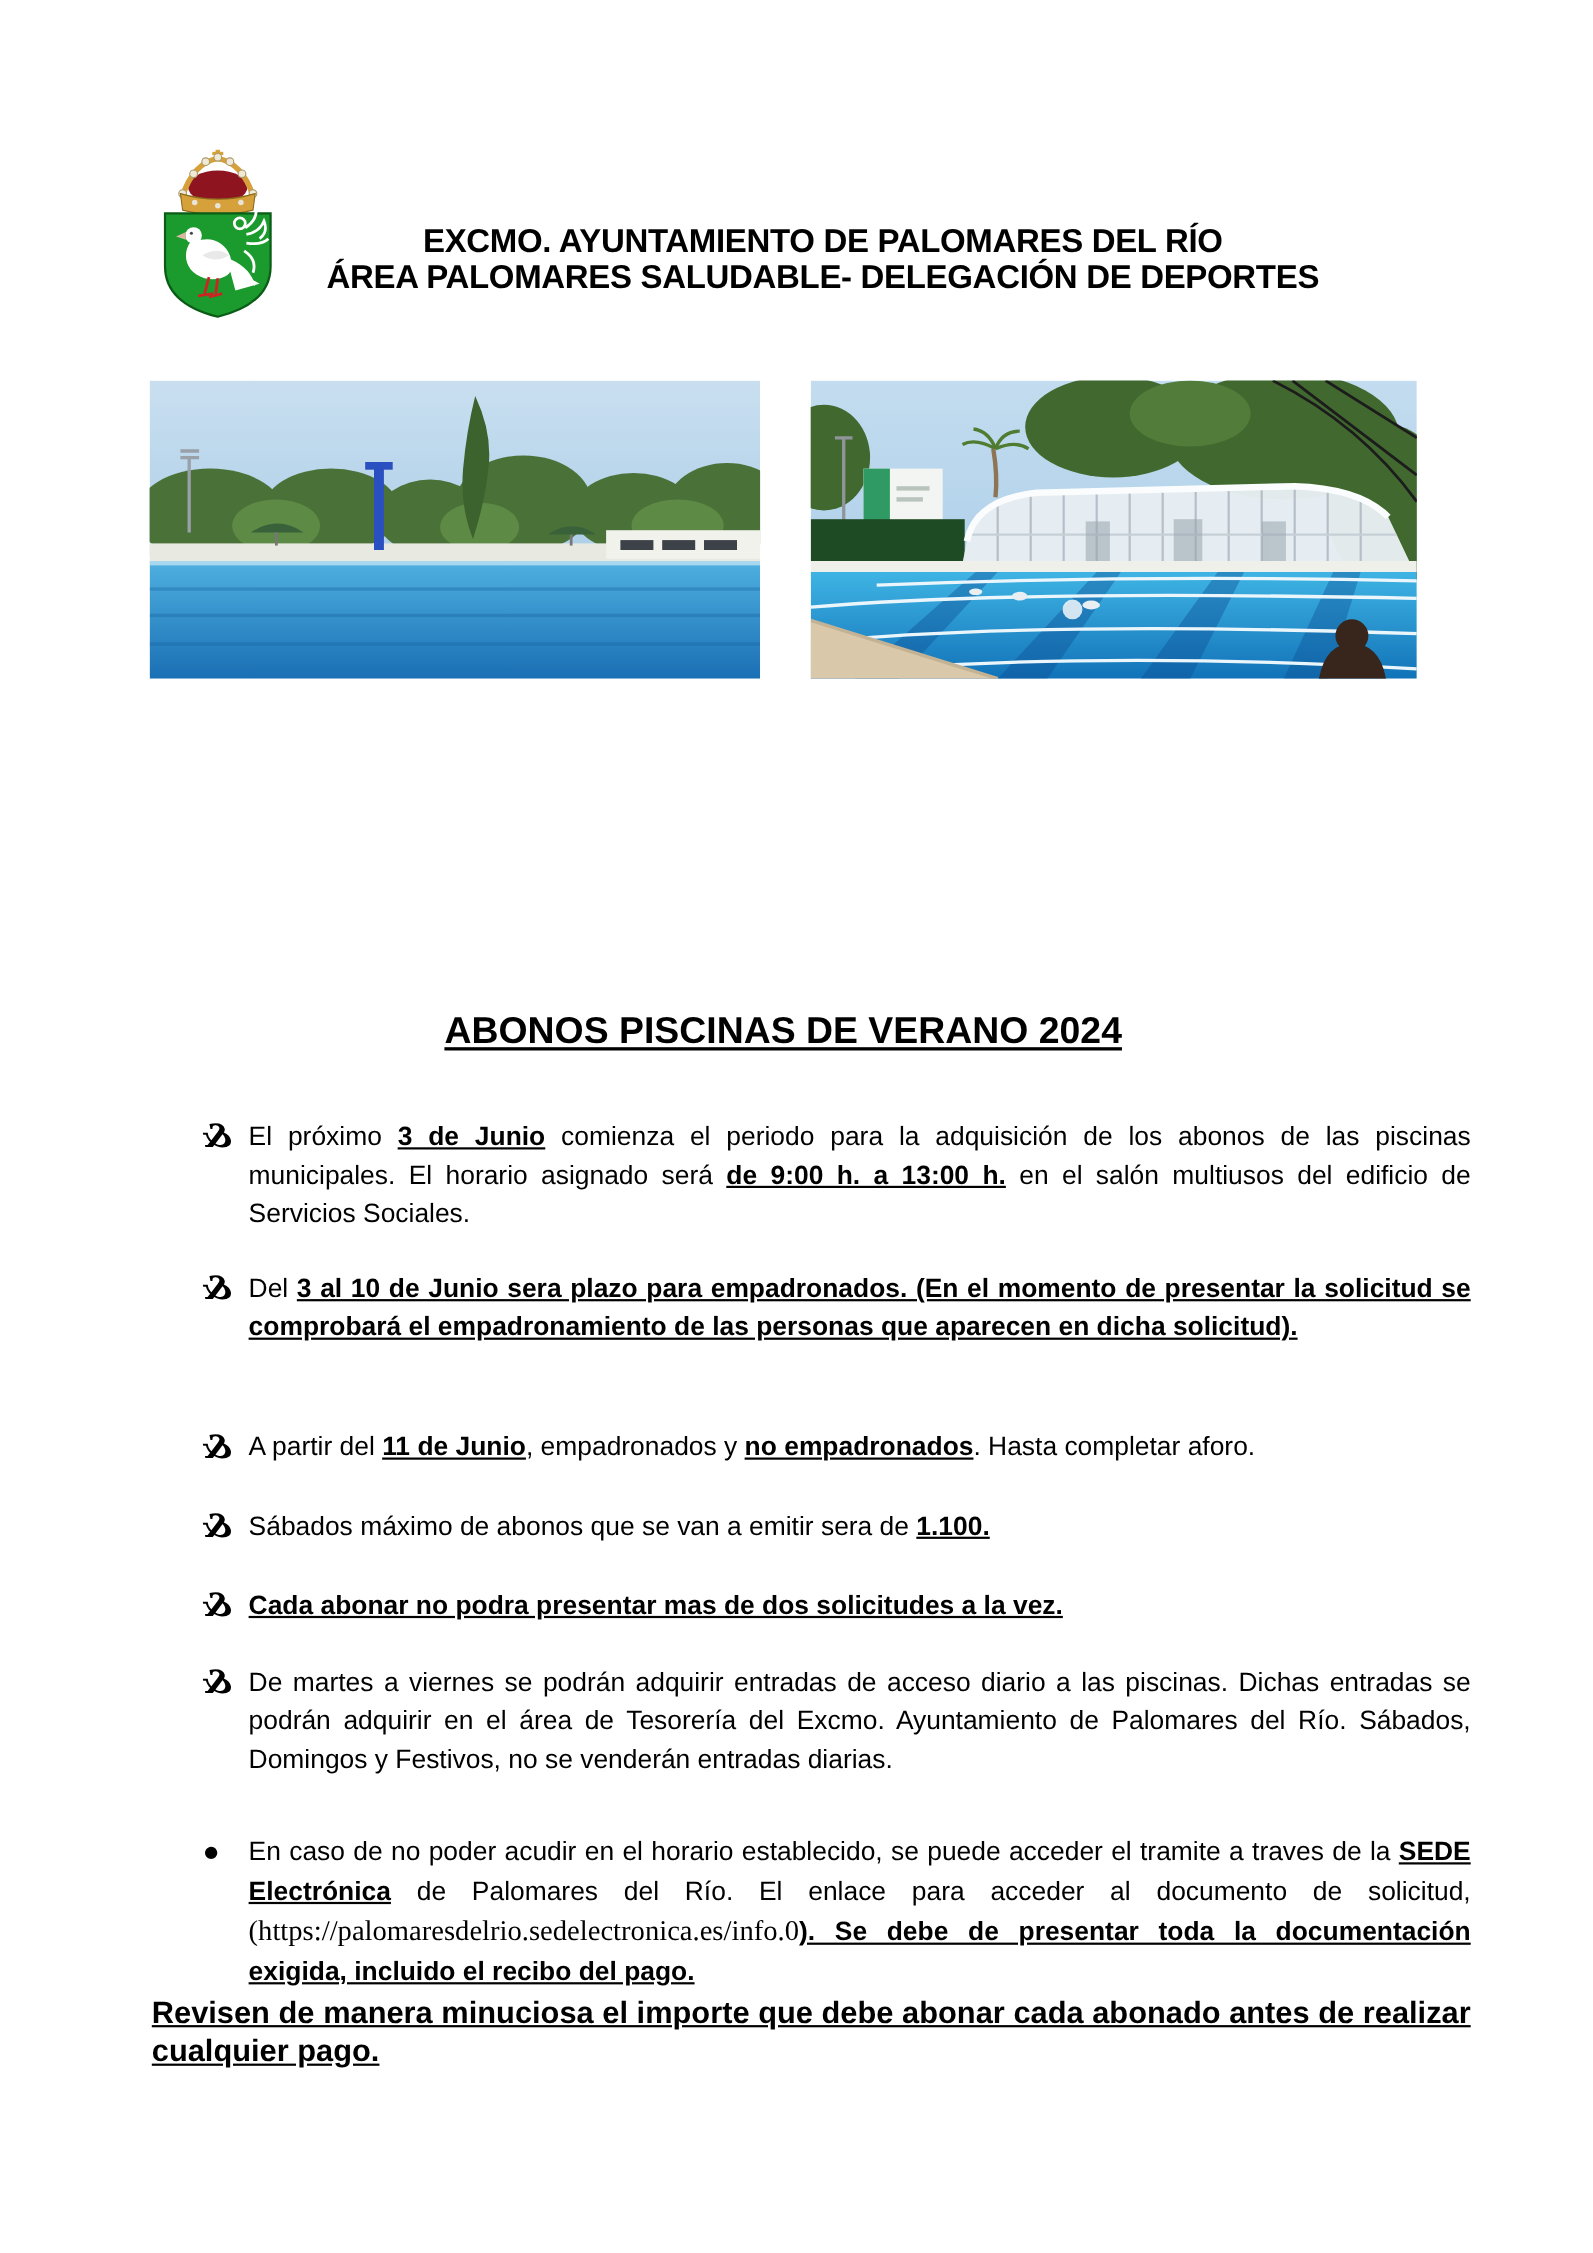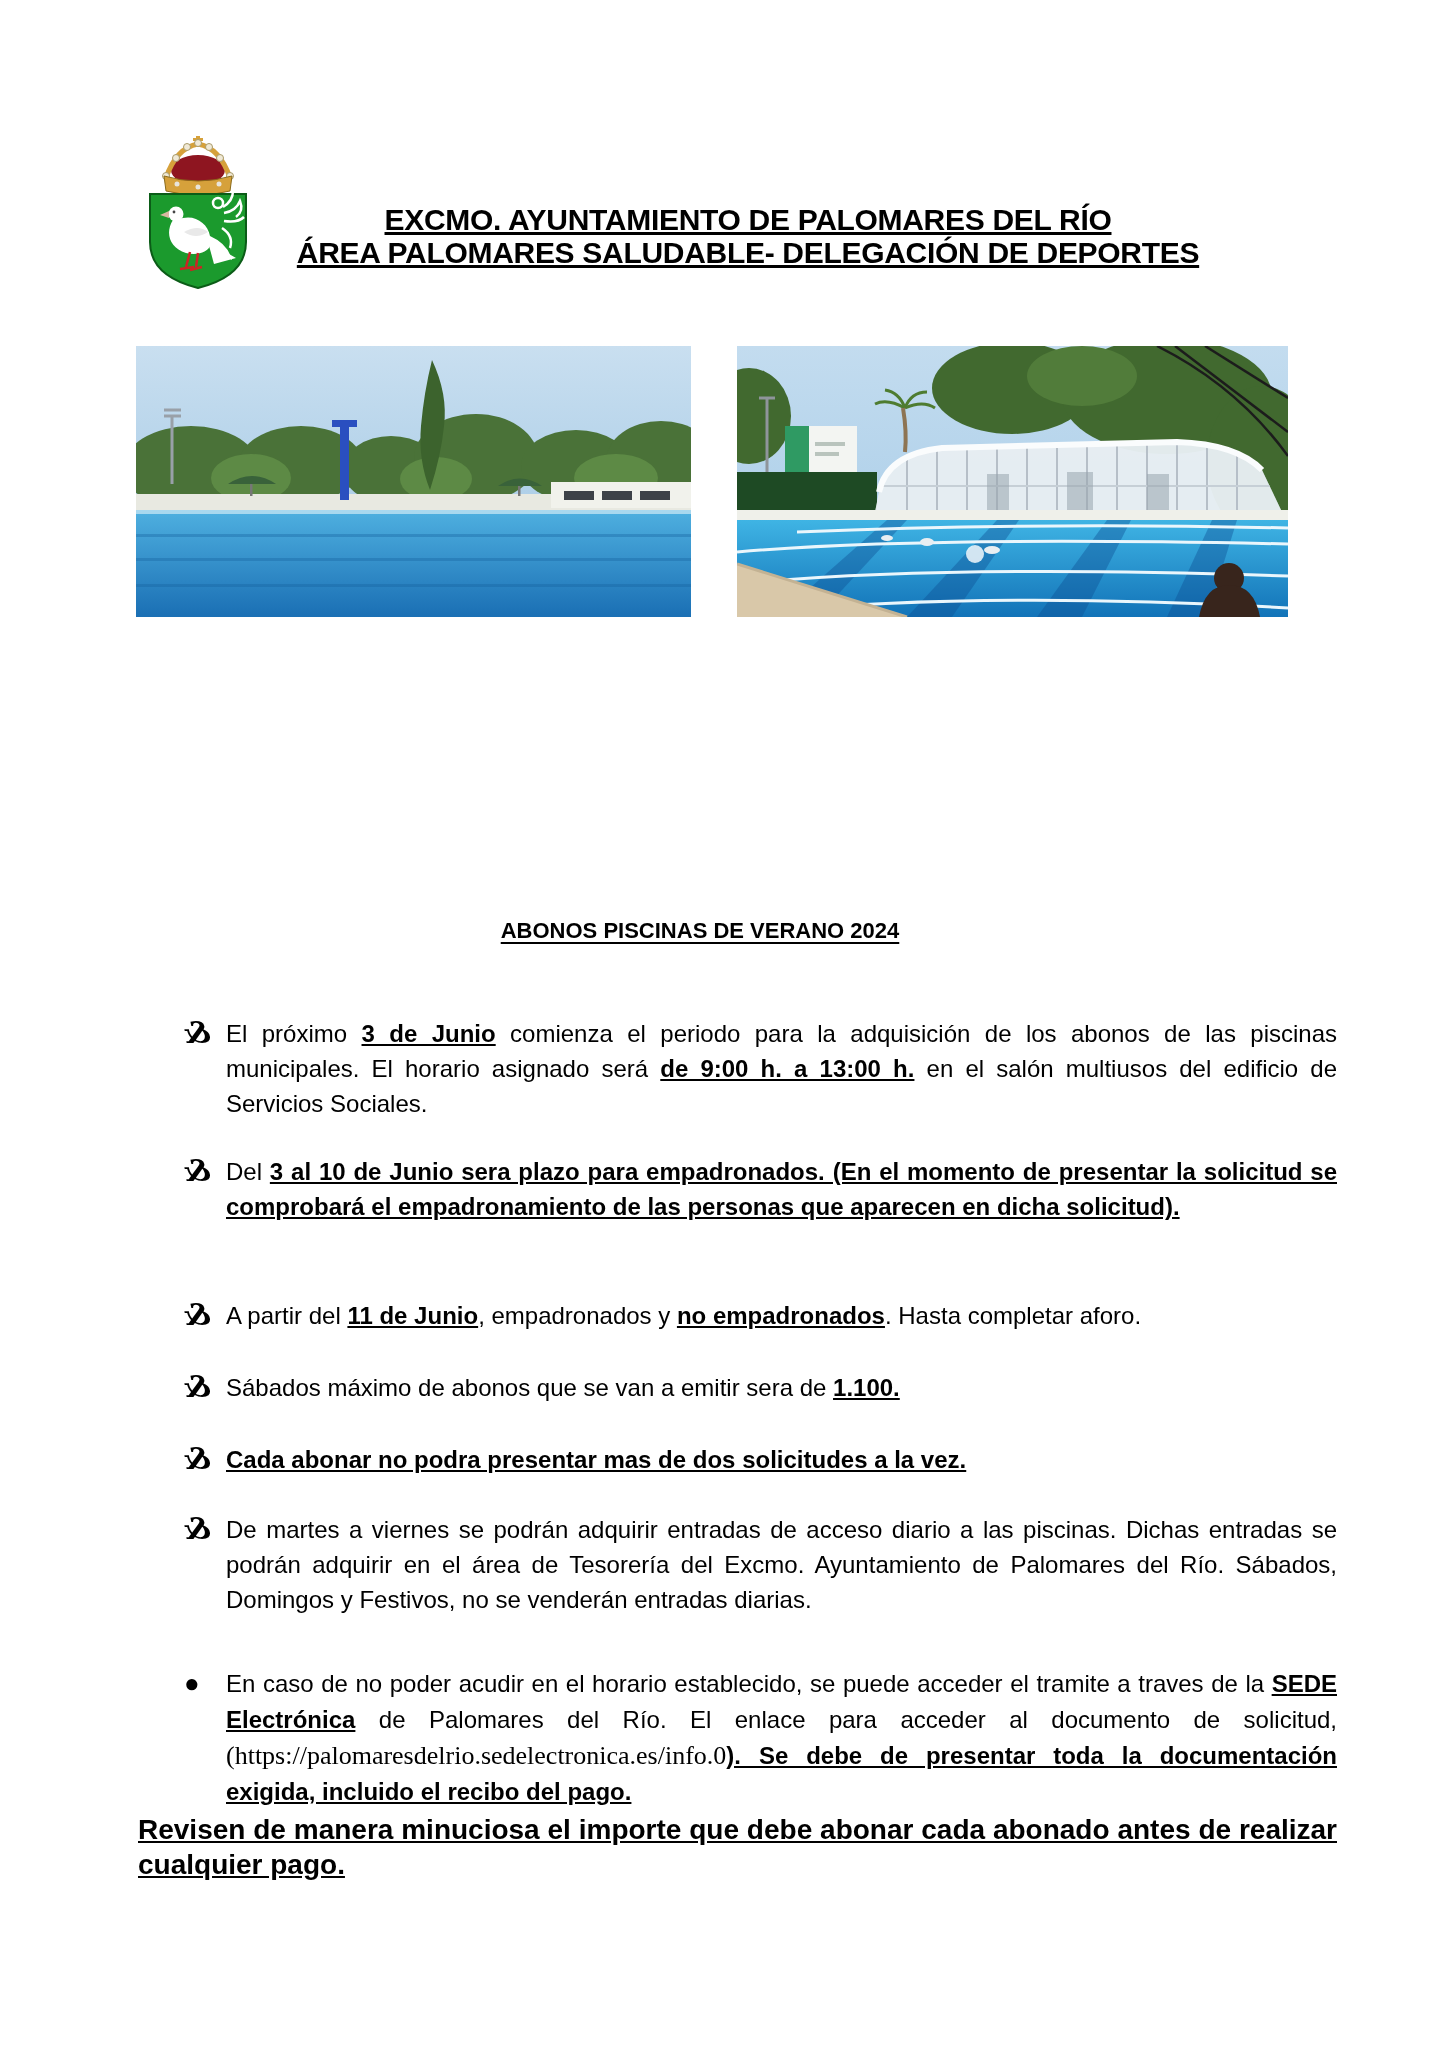--- a/index.html
+++ b/index.html
@@ -10,30 +10,30 @@
     background:#ffffff;
     font-family:"Liberation Sans","DejaVu Sans",sans-serif;
     color:#000;
     overflow:hidden;
   }
   
   .crest{position:absolute;left:146px;top:136px;width:104px;height:154px;}
   .letterhead{
     position:absolute;left:260px;top:203px;width:976px;
     text-align:center;font-weight:700;font-size:30px;line-height:33px;
-    letter-spacing:-0.3px;white-space:nowrap;text-decoration:underline;
+    letter-spacing:-0.3px;white-space:nowrap;
   }
   
   .photo{position:absolute;top:346px;height:271px;}
   .photo-left{left:136px;width:555px;}
   .photo-right{left:737px;width:551px;}
   
   .doc-title{
     position:absolute;left:0;top:918px;width:1400px;
-    text-align:center;font-size:22px;font-weight:700;
+    text-align:center;font-size:34px;font-weight:700;padding-left:12px;
   }
   .doc-title .underline{text-decoration:underline;text-underline-offset:4px;}
   
   .bullet{position:absolute;left:184px;width:1153px;font-size:24px;line-height:35px;}
   .bullet .marker{position:absolute;left:0;top:0;}
   .marker.fancy{
     display:inline-block;font-family:"DejaVu Serif","Liberation Serif",serif;
     font-style:italic;font-weight:700;font-size:29px;line-height:35px;
     transform:scaleX(-1);
   }

